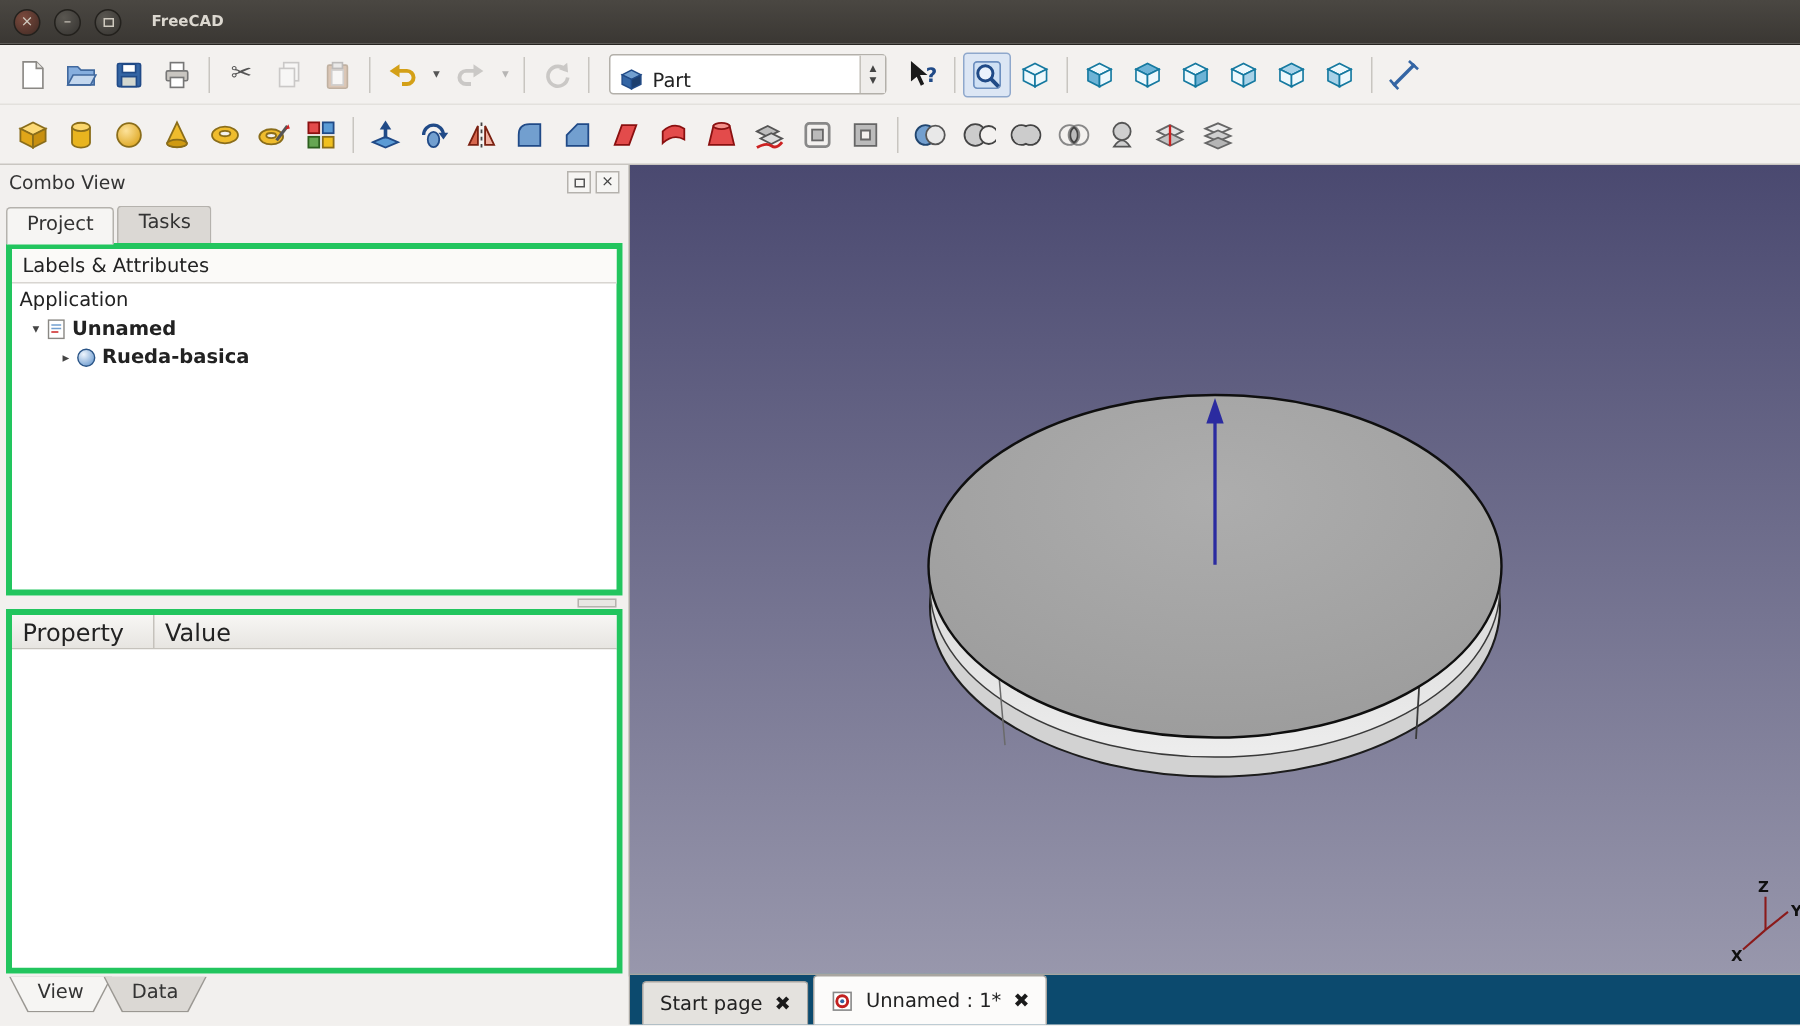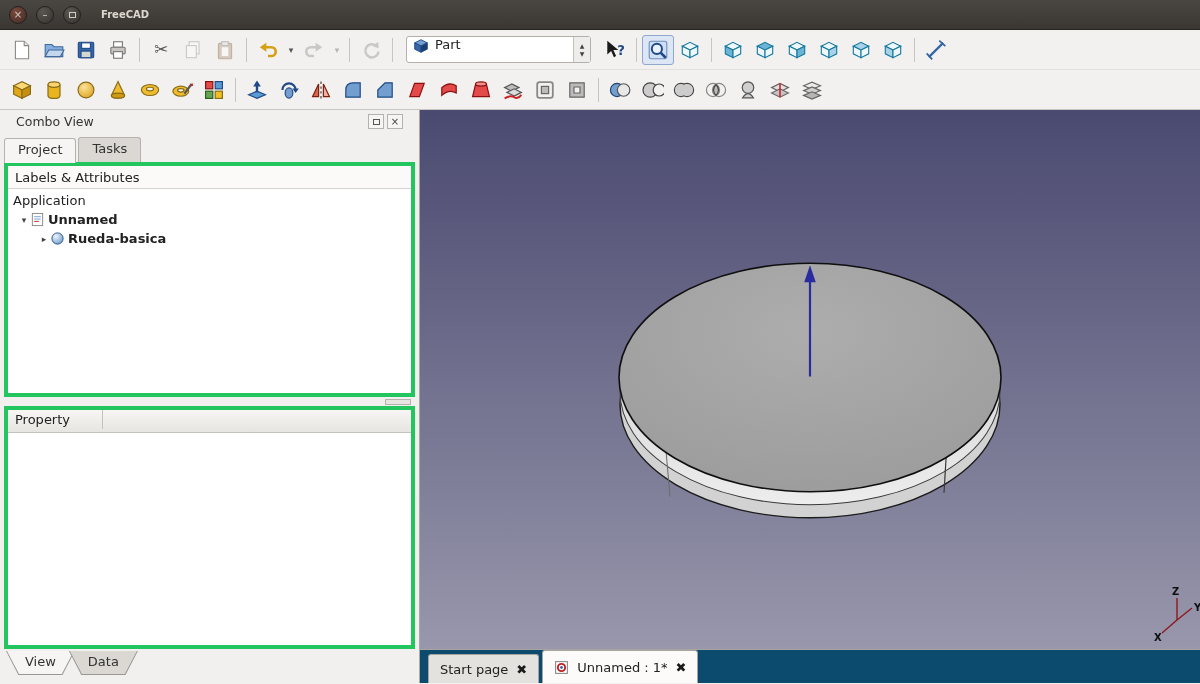--- a/index.html
+++ b/index.html
@@ -22,29 +22,29 @@
   .toolbar.row2 { border-bottom:1px solid #c9c6c1; }
   .tb { width:32px; height:30px; display:flex; align-items:center; justify-content:center; border-radius:3px; flex:0 0 auto; }
   .tb.narrow { width:14px; }
   .tb.disabled { opacity:.38; }
   .tb.pressed { background:#dce6f4; border:1px solid #8fa8cc; }
   .sep { width:1px; height:24px; background:#c8c5c0; margin:0 5px; flex:0 0 auto; }
   .glyph { font-size:17px; line-height:1; }
   .caretg { font-size:9px; color:#555; }
 
   .wb-combo { height:27px; width:185px; background:#fff; border:1px solid #b3b0aa; border-radius:3px;
-              display:flex; align-items:flex-start; margin:0 8px; padding-left:5px; }
+              display:flex; align-items:flex-end; margin:0 8px; padding-left:5px; }
   .wb-combo .wb-text { margin-left:5px; flex:1; font-size:13px; color:#222; }
   .spin { width:17px; height:100%; border-left:1px solid #c5c2bc; display:flex; flex-direction:column;
           align-items:center; justify-content:center; font-size:6px; color:#444; line-height:1.3; background:#efedeb; }
 
   
   .main { display:flex; height:573px; }
   .combo-view { width:420px; background:#f2f0ee; border-right:1px solid #aba8a3; display:flex; flex-direction:column; }
-  .cv-header { height:23px; display:flex; align-items:center; padding:0 16px; }
+  .cv-header { height:23px; display:flex; align-items:center; padding:0 6px; }
   .cv-title { flex:1; font-size:12.5px; color:#333; }
   .cv-btn { width:16px; height:15px; border:1px solid #b5b2ad; background:#f6f5f3; margin-left:3px;
             display:flex; align-items:center; justify-content:center; font-size:10px; color:#444; }
   .cv-float-sq { width:7px; height:6px; border:1px solid #555; display:block; }
 
   .cv-tabs { display:flex; padding:4px 4px 0 4px; height:29px; }
   .cv-tab { padding:3px 13px 4px; border:1px solid #b5b2ad; border-bottom:none; background:#dbd8d4;
             border-radius:3px 3px 0 0; margin-right:2px; font-size:13px; color:#333; }
   .cv-tab.active { background:#f6f5f3; position:relative; top:1px; }
 
@@ -56,21 +56,21 @@
   .tree-row { display:flex; align-items:center; height:19px; font-size:13px; }
   .tree-row .exp { width:12px; text-align:center; font-size:9px; color:#444; }
   .tree-row .lbl { margin-left:3px; }
   .tree-row.bold .lbl { font-weight:bold; }
 
   .splitter { height:9px; display:flex; align-items:center; justify-content:flex-end; padding-right:8px; }
   .split-handle { width:26px; height:6px; border:1px solid #b5b2ad; background:#e8e6e2; }
 
   .prop-box { flex:1; margin-bottom:2px; }
   .prop-header { height:23px; display:flex; background:linear-gradient(#f7f6f4,#e7e5e1); border-bottom:1px solid #c5c2bc;
-                 font-size:13px; color:#222;flex-direction:column; }
+                 font-size:16px; color:#222; }
   .prop-col { padding:2px 7px; }
   .prop-col.first { width:95px; border-right:1px solid #c5c2bc; }
   .prop-body { flex:1; background:#fff; }
 
   .side-tabs { height:32px; display:flex; align-items:flex-start; padding-left:6px; background:#f2f0ee; }
   .ltab-outer { clip-path:polygon(0 0,100% 0,82% 100%,18% 100%); background:#9a9792; padding:0 1px 1px 1px; margin-right:-6px; }
   .ltab { clip-path:polygon(0 0,100% 0,82% 100%,18% 100%); background:#dbd8d4; padding:3px 18px 5px; font-size:13px; color:#333; }
   .ltab-outer.active .ltab { background:#f6f5f3; }
 
   

